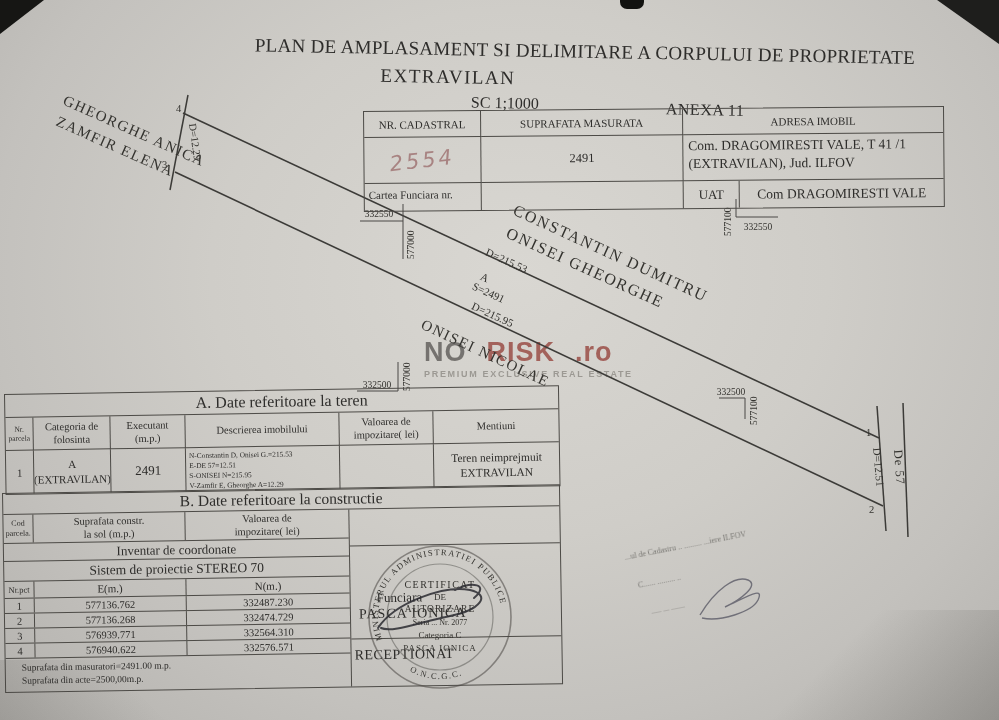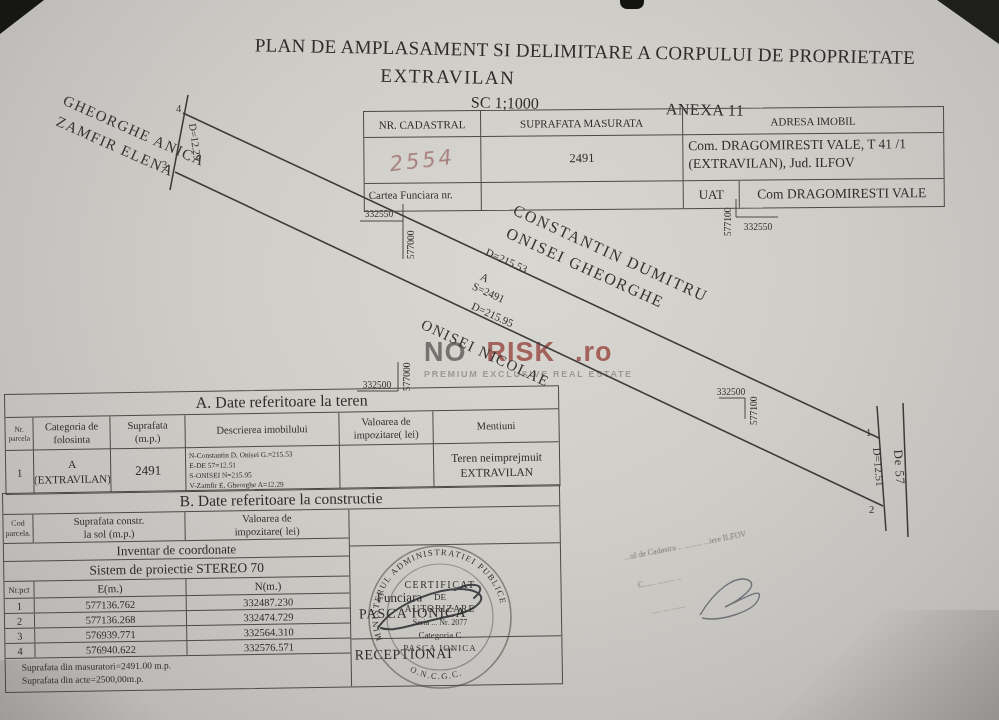--- a/index.html
+++ b/index.html
@@ -186,21 +186,21 @@
 
   <div class="abs tbl tableA">
     <div class="tA-title bb">A. Date referitoare la teren</div>
     <div class="trow" style="height:33px;">
       <div class="cell bb ctr tiny" style="width:28px;">
         <div>Nr.</div>
         <div>parcela</div>
       </div>
       <div class="cell bb ctr h10" style="width:77px;padding:0 6px;">Categoria de folosinta</div>
       <div class="cell bb ctr h10" style="width:75px;">
-        <div>Suprafata</div>
+        <div>Executant</div>
         <div>(m.p.)</div>
       </div>
       <div class="cell bb ctr h10" style="width:154px;">Descrierea imobilului</div>
       <div class="cell bb ctr h10" style="width:94px;">
         <div>Valoarea de</div>
         <div>impozitare( lei)</div>
       </div>
       <div class="cell bb ctr h10" style="width:125px;">Mentiuni</div>
     </div>
     <div class="trow" style="height:43px;">

